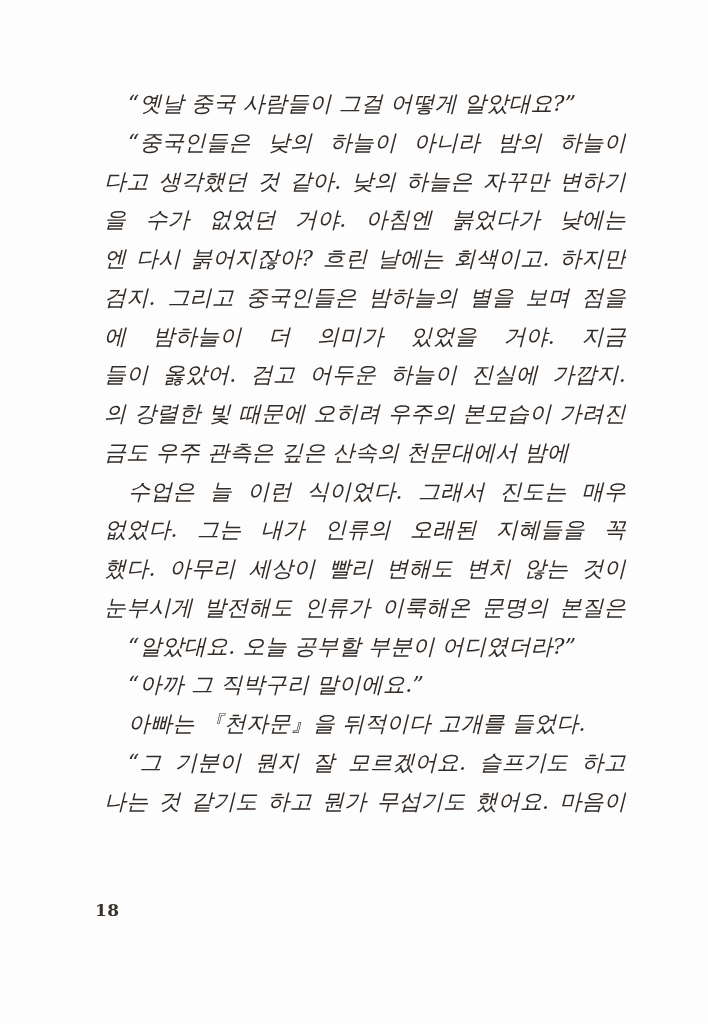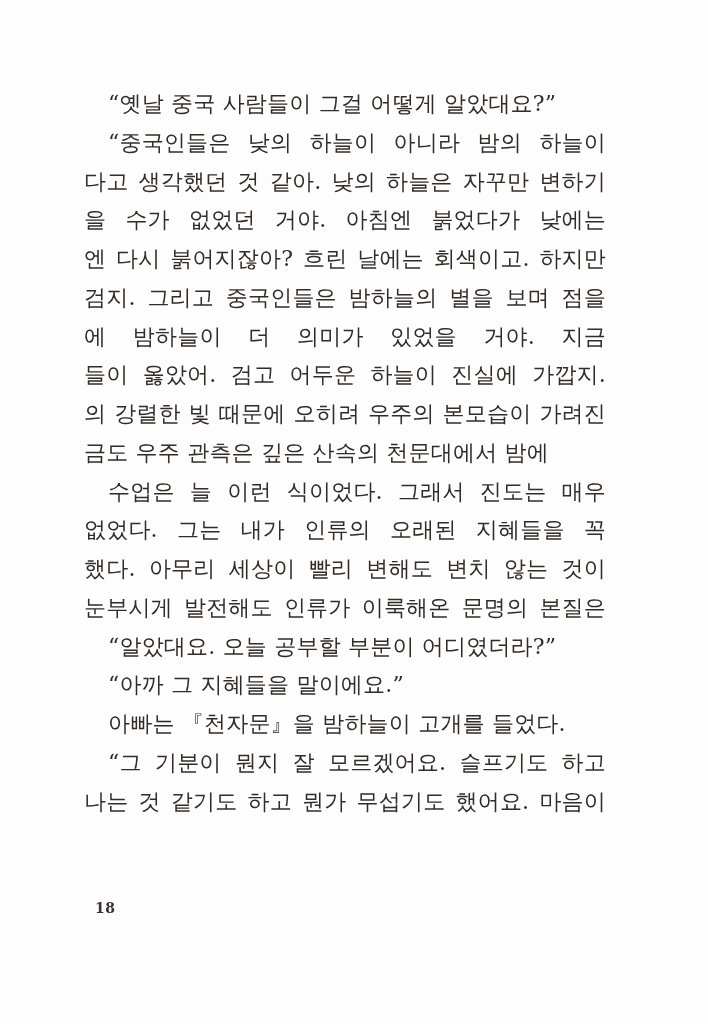--- a/index.html
+++ b/index.html
@@ -15,23 +15,24 @@
   .page {
     position: relative;
     width: 708px;
     height: 1024px;
     background: #fdfdfd;
     font-family: "DejaVu Serif", "Liberation Serif", serif;
     color: #322b26;
   }
   .text-block {
     position: absolute;
-    left: 84px;
+    left: 104px;
     top: 85px;
     width: 522px;
+    font-style: italic;
   }
   .line {
     font-size: 22px;
     line-height: 38.75px;
     height: 38.75px;
     text-align: justify;
     text-align-last: justify;
     overflow: hidden;
     letter-spacing: 0.2px;
     word-break: keep-all;
@@ -40,21 +41,21 @@
     text-align: left;
     text-align-last: left;
   }
   .line.indent {
     text-indent: 24px;
   }
   .page-number {
     position: absolute;
     left: 95px;
     top: 900px;
-    font-size: 14px;
+    font-size: 17px;
     font-weight: bold;
     color: #3a332d;
     letter-spacing: 0.5px;
   }
 </style>
 </head>
 <body>
 
 <div class="page">
   <div class="text-block">
@@ -66,19 +67,19 @@
     <div class="line">검지. 그리고 중국인들은 밤하늘의 별을 보며 점을 쳤기 때문</div>
     <div class="line">에 밤하늘이 더 의미가 있었을 거야. 지금 생각해보면 중국인</div>
     <div class="line">들이 옳았어. 검고 어두운 하늘이 진실에 가깝지. 낮에는 태양</div>
     <div class="line">의 강렬한 빛 때문에 오히려 우주의 본모습이 가려진 거고. 지</div>
     <div class="line last">금도 우주 관측은 깊은 산속의 천문대에서 밤에 하잖니.”</div>
     <div class="line indent">수업은 늘 이런 식이었다. 그래서 진도는 매우 느릴 수밖에</div>
     <div class="line">없었다. 그는 내가 인류의 오래된 지혜들을 꼭 배워야 한다고</div>
     <div class="line">했다. 아무리 세상이 빨리 변해도 변치 않는 것이 있고, 기술이</div>
     <div class="line">눈부시게 발전해도 인류가 이룩해온 문명의 본질은 달라지지</div>
     <div class="line indent last">“알았대요. 오늘 공부할 부분이 어디였더라?”</div>
-    <div class="line indent last">“아까 그 지혜들을 말이에요.”</div>
-    <div class="line indent last">아빠는 『천자문』을 밤하늘이 고개를 들었다.</div>
+    <div class="line indent last">“아까 그 직박구리 말이에요.”</div>
+    <div class="line indent last">아빠는 『천자문』을 뒤적이다 고개를 들었다.</div>
     <div class="line indent">“그 기분이 뭔지 잘 모르겠어요. 슬프기도 하고 조금 화가</div>
     <div class="line">나는 것 같기도 하고 뭔가 무섭기도 했어요. 마음이 그렇게 복</div>
   </div>
   <div class="page-number">18</div>
 </div>
 
 </body></html>

